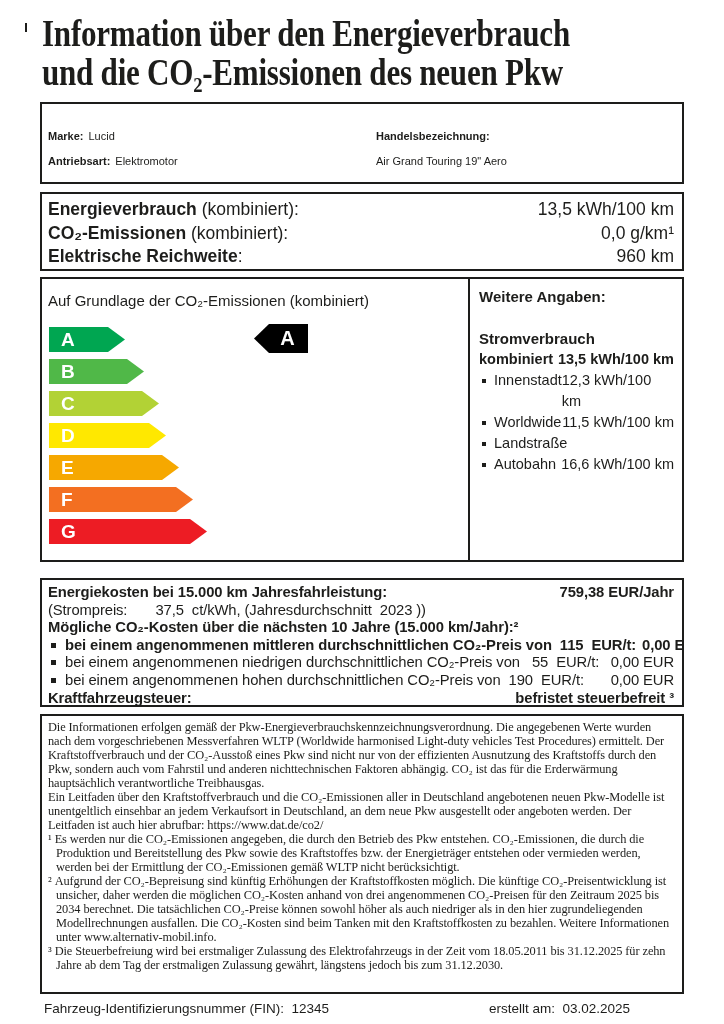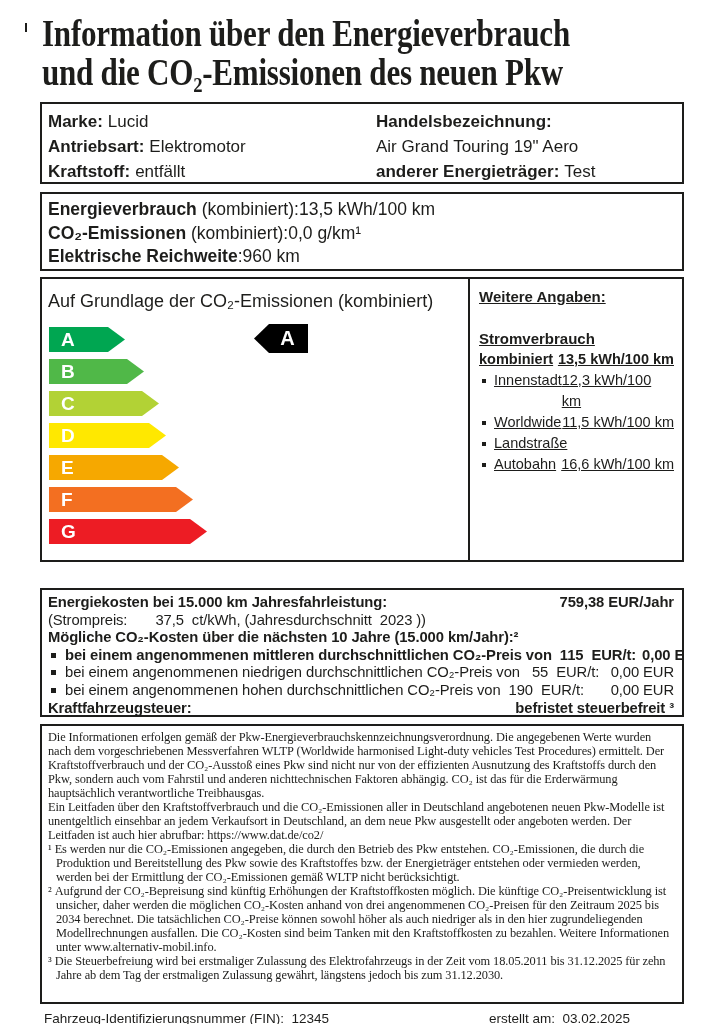--- a/index.html
+++ b/index.html
@@ -29,65 +29,65 @@
 
   .box {
     border:2px solid #1d1d1b;
     margin-left:40px;
     width:644px;
     background:#fff;
     overflow:hidden;
   }
 
   
-  .vbox { margin-top:10px; height:82px; padding:5px 6px; display:flex; font-size:17px; line-height:25px; }
+  .vbox { margin-top:10px; height:82px; padding:20px 6px; display:flex; font-size:11px; line-height:25px; }
   .vcol-left { width:328px; }
   .vcol-right { flex:1; }
   .b { font-weight:700; }
   .lbl { font-weight:700; margin-right:5px; }
 
   
   .cbox { margin-top:8px; height:79px; padding:4px 8px 4px 6px; font-size:17.5px; line-height:23.5px; }
-  .crow { display:flex; }
+  .crow { display:flex; justify-content:space-between; }
 
   
   .kbox { margin-top:6px; height:285px; position:relative; padding:8px 0 0 6px; }
   .k-head { font-size:20px; font-weight:700; line-height:24px; }
-  .k-sub { font-size:18px; line-height:24px; margin-top:2px; }
+  .k-sub { font-size:15px; line-height:24px; margin-top:2px; }
   .chart { position:relative; margin-top:14px; margin-left:1px; width:420px; }
   .arrow {
     height:25px; margin-bottom:7px;
     display:flex; align-items:center;
     padding-left:12px;
     color:#fff; font-weight:700; font-size:19px;
     clip-path:polygon(0 0, calc(100% - 17px) 0, 100% 50%, calc(100% - 17px) 100%, 0 100%);
   }
   .class-arrow {
     position:absolute; top:-3px; left:205px;
     width:54px; height:29px; background:#000;
     clip-path:polygon(0 50%, 15px 0, 100% 0, 100% 100%, 15px 100%);
     display:flex; align-items:center; justify-content:center;
     padding-left:13px;
     color:#fff; font-weight:700; font-size:20px;
   }
   .panel {
     position:absolute; top:-2px; right:-2px; bottom:-2px;
     width:216px; border:2px solid #1d1d1b;
     padding:7px 8px 0 9px;
-    font-size:14.5px; line-height:21px;text-decoration:underline;
+    font-size:14.5px; line-height:21px;
   }
   .panel-head { font-weight:700; font-size:15px; }
   .panel-sub { font-weight:700; font-size:15px; margin-top:21px; }
   .prow { display:flex; }
   .prow .pv { margin-left:auto; }
   .prow.bold { font-weight:700; }
   .bullet-sq { width:4px; height:4px; background:#1d1d1b; margin:9px 8px 0 3px; flex:none; }
 
   
-  .ebox { margin-top:26px; height:129px; padding:4px 8px 0 6px; font-size:14.8px; line-height:17.6px; letter-spacing:-0.1px; }
+  .ebox { margin-top:16px; height:129px; padding:4px 8px 0 6px; font-size:14.8px; line-height:17.6px; letter-spacing:-0.1px; }
   .erow { display:flex; white-space:pre; }
   .erow .ev { margin-left:auto; padding-left:6px; }
   .e-bullet { width:5px; height:5px; background:#1d1d1b; margin:6px 9px 0 3px; flex:none; }
 
   
   .fbox { margin-top:7px; height:280px; padding:4px 7px 0 6px; font-size:12.4px; line-height:14px; letter-spacing:-0.1px;font-family:Liberation Serif, serif; }
   .fp { text-align:left; }
   .fp.note { padding-left:8px; text-indent:-8px; }
   .fp .mk { margin-right:3px; }
 

